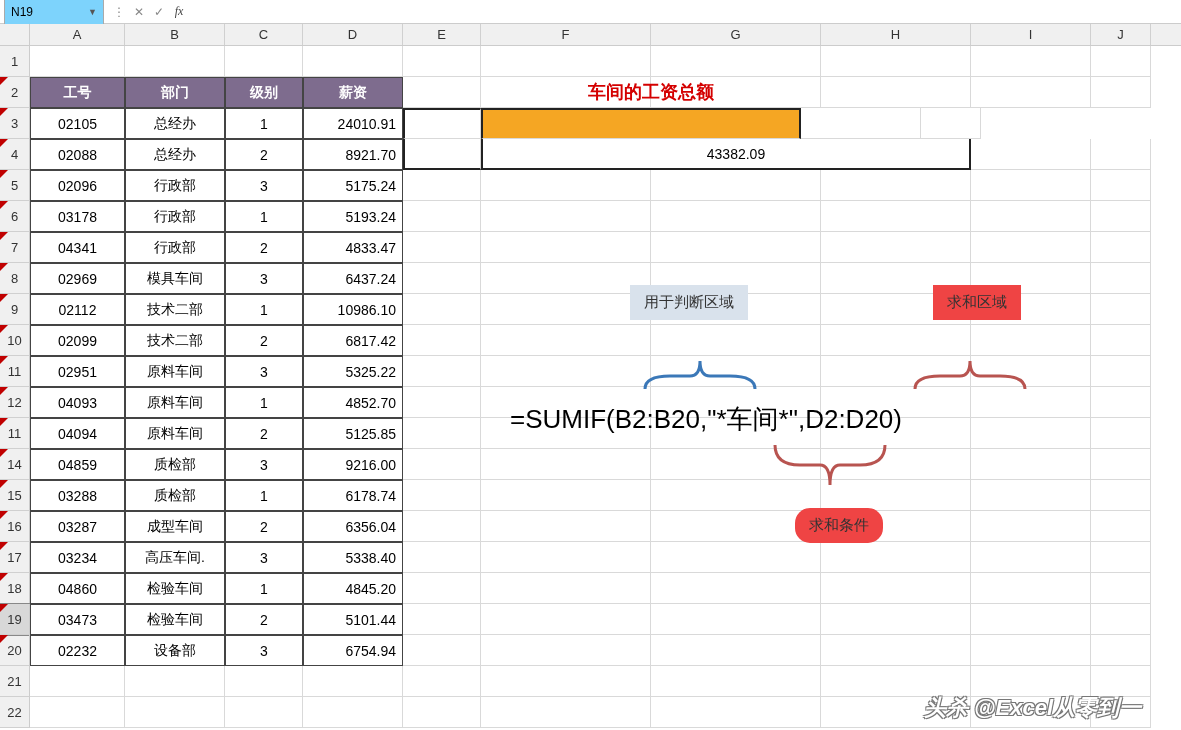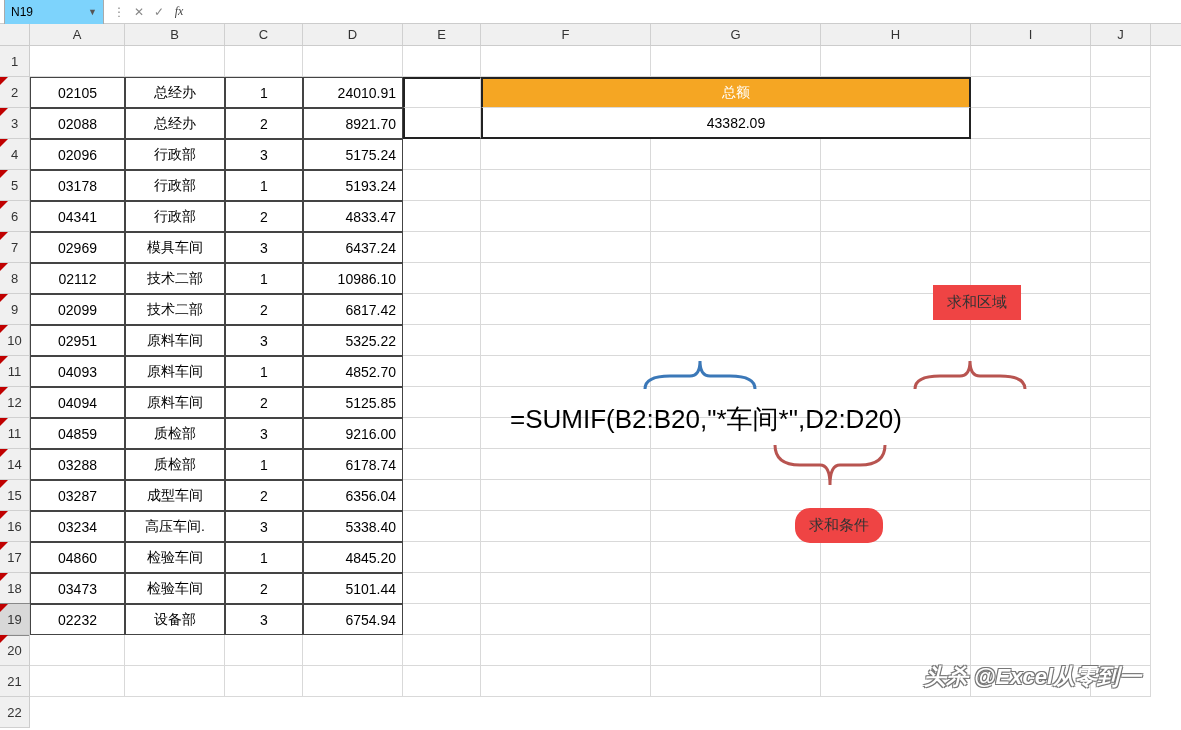--- a/index.html
+++ b/index.html
@@ -114,27 +114,40 @@
         <div class="cell cC"></div>
         <div class="cell cD"></div>
         <div class="cell cE"></div>
         <div class="cell cF"></div>
         <div class="cell cG"></div>
         <div class="cell cH"></div>
         <div class="cell cI"></div>
         <div class="cell cJ"></div>
       </div>
       <div class="row">
+        <div class="cell cA data-hdr">工号</div>
+        <div class="cell cB data-hdr">部门</div>
+        <div class="cell cC data-hdr">级别</div>
+        <div class="cell cD data-hdr">薪资</div>
+        <div class="cell cE"></div>
+        <div class="cell cF" style="justify-content: center; position: relative; overflow: visible;">
+          <div style="position: absolute; left: 0px; width: 340px; text-align: center;"><span class="title-red">车间的工资总额</span></div>
+        </div>
+        <div class="cell cG" style="border-left: none;"></div>
+        <div class="cell cH"></div>
+        <div class="cell cI"></div>
+        <div class="cell cJ"></div>
+      </div>
+      <div class="row">
         <div class="cell cA data-cell">02105</div>
         <div class="cell cB data-cell">总经办</div>
         <div class="cell cC data-cell">1</div>
         <div class="cell cD data-cell col-d">24010.91</div>
         <div class="cell cE" style="border-left: 2px solid rgb(34, 34, 34); border-top: 2px solid rgb(34, 34, 34);"></div>
         <div class="cell cF orange-hdr" style="border-left: 2px solid rgb(34, 34, 34); border-top: 2px solid rgb(34, 34, 34); border-right: none;"></div>
-        <div class="cell cG orange-hdr" style="border-top: 2px solid rgb(34, 34, 34); border-left: none; border-right: none;">总额</div>
         <div class="cell cH orange-hdr" style="border-right: 2px solid rgb(34, 34, 34); border-top: 2px solid rgb(34, 34, 34); border-left: none;"></div>
         <div class="cell cI"></div>
         <div class="cell cJ"></div>
       </div>
       <div class="row">
         <div class="cell cA data-cell">02088</div>
         <div class="cell cB data-cell">总经办</div>
         <div class="cell cC data-cell">2</div>
         <div class="cell cD data-cell col-d">8921.70</div>
         <div class="cell cE" style="border-left: 2px solid rgb(34, 34, 34); border-bottom: 2px solid rgb(34, 34, 34);"></div>
@@ -355,20 +368,23 @@
         <div class="cell cD"></div>
         <div class="cell cE"></div>
         <div class="cell cF"></div>
         <div class="cell cG"></div>
         <div class="cell cH"></div>
         <div class="cell cI"></div>
         <div class="cell cJ"></div>
       </div>
     </div>
 
+  <div class="annot-box box-blue" style="left:630px; top:261px;">
+    <span>用于判断区域</span>
+  </div>
   <div class="annot-box box-green" style="left:933px; top:261px;">
     <span>求和区域</span>
   </div>
   <div class="annot-box box-green" style="left:795px; top:484px;border-radius:15px;">
     <span>求和条件</span>
   </div>
   <div class="formula-big" style="left:510px; top:378px;">=SUMIF(B2:B20,"*车间*",D2:D20)</div>
 
   <svg class="brace" style="left:640px; top:332px;" width="120" height="38">
     <path d="M5 33 Q5 20 30 20 L50 20 Q60 20 60 5 Q60 20 70 20 L90 20 Q115 20 115 33" fill="none" stroke="#3B78B8" stroke-width="3"></path>

